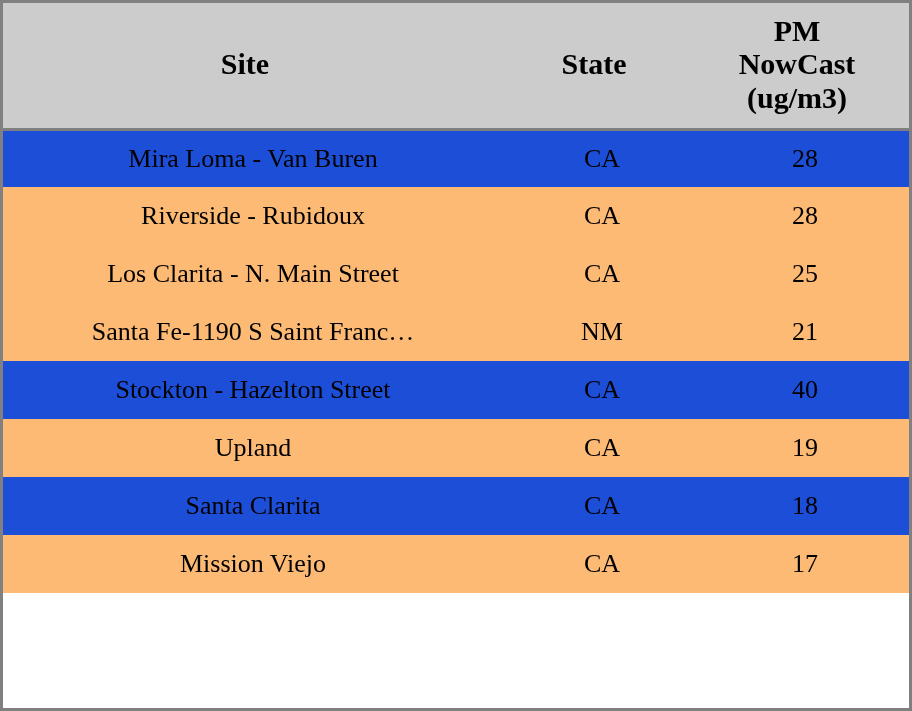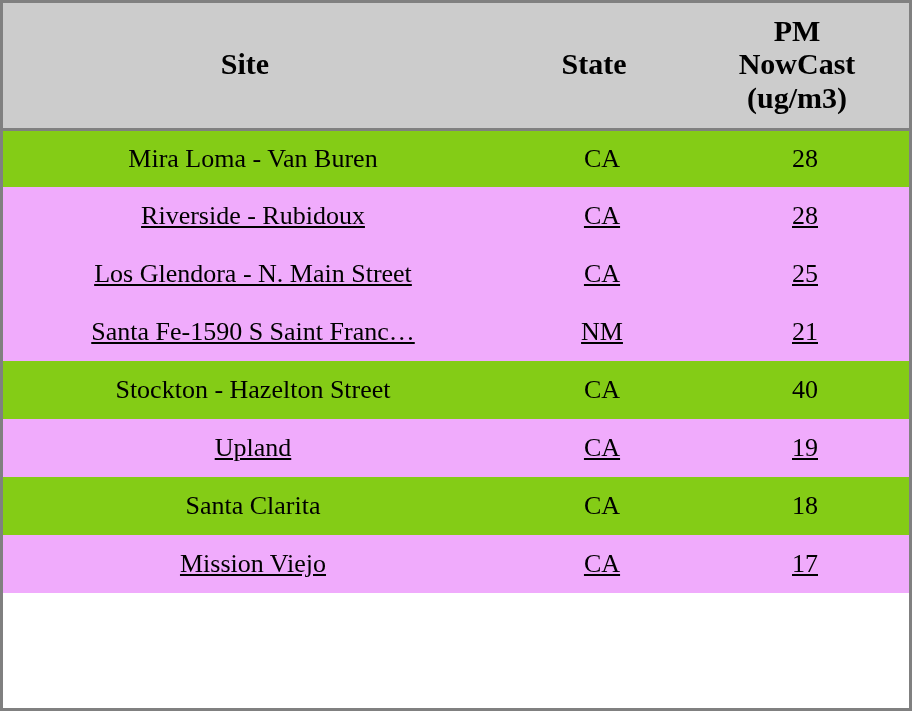--- a/index.html
+++ b/index.html
@@ -48,22 +48,22 @@
     font-size: 26px;
     color: #000000;
     text-align: center;
     vertical-align: middle;
     height: 58px;
     padding: 0 6px;
     white-space: nowrap;
     overflow: hidden;
     text-overflow: ellipsis;
   }
-  tbody tr.row-odd  { background: #84cc16; }
-  tbody tr.row-even { background: #f0abfc; text-decoration: underline; }
+  tbody tr.row-odd  { background: #1d4ed8; }
+  tbody tr.row-even { background: #fdba74; }
   .pm-header-line { display: block; }
 </style>
 </head>
 <body>
 
 <div class="table-frame">
   <table class="data-table">
     <thead>
       <tr class="header-row">
         <th class="col-site">Site</th>
@@ -80,26 +80,26 @@
           <td>Mira Loma - Van Buren</td>
           <td>CA</td>
           <td>28</td>
         </tr>
         <tr class="row-even">
           <td>Riverside - Rubidoux</td>
           <td>CA</td>
           <td>28</td>
         </tr>
         <tr class="row-even">
-          <td>Los Glendora - N. Main Street</td>
+          <td>Los Clarita - N. Main Street</td>
           <td>CA</td>
           <td>25</td>
         </tr>
         <tr class="row-even">
-          <td>Santa Fe-1590 S Saint Franc…</td>
+          <td>Santa Fe-1190 S Saint Franc…</td>
           <td>NM</td>
           <td>21</td>
         </tr>
         <tr class="row-odd">
           <td>Stockton - Hazelton Street</td>
           <td>CA</td>
           <td>40</td>
         </tr>
         <tr class="row-even">
           <td>Upland</td>

